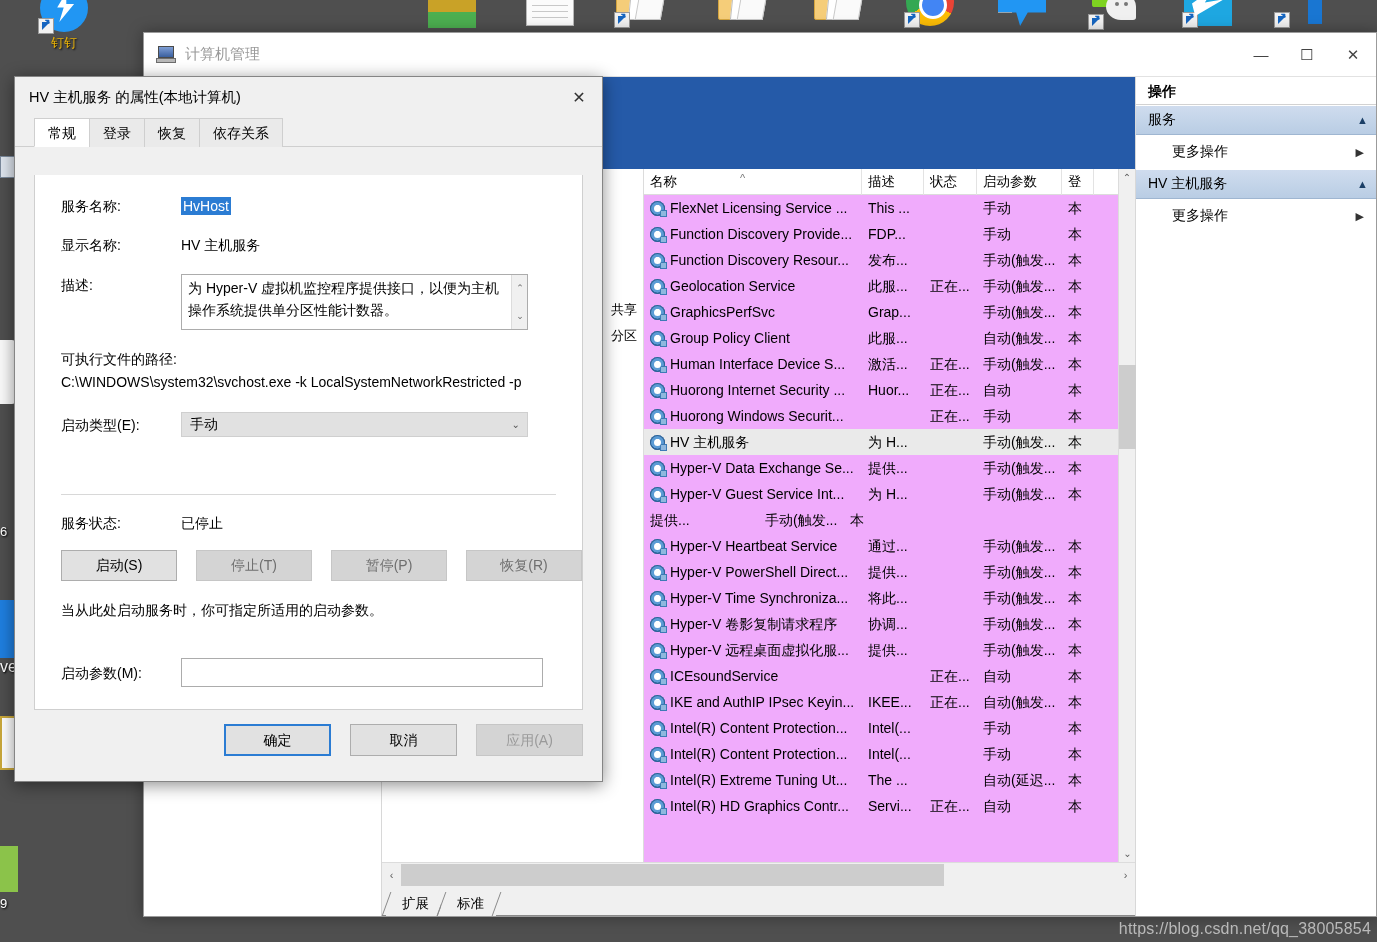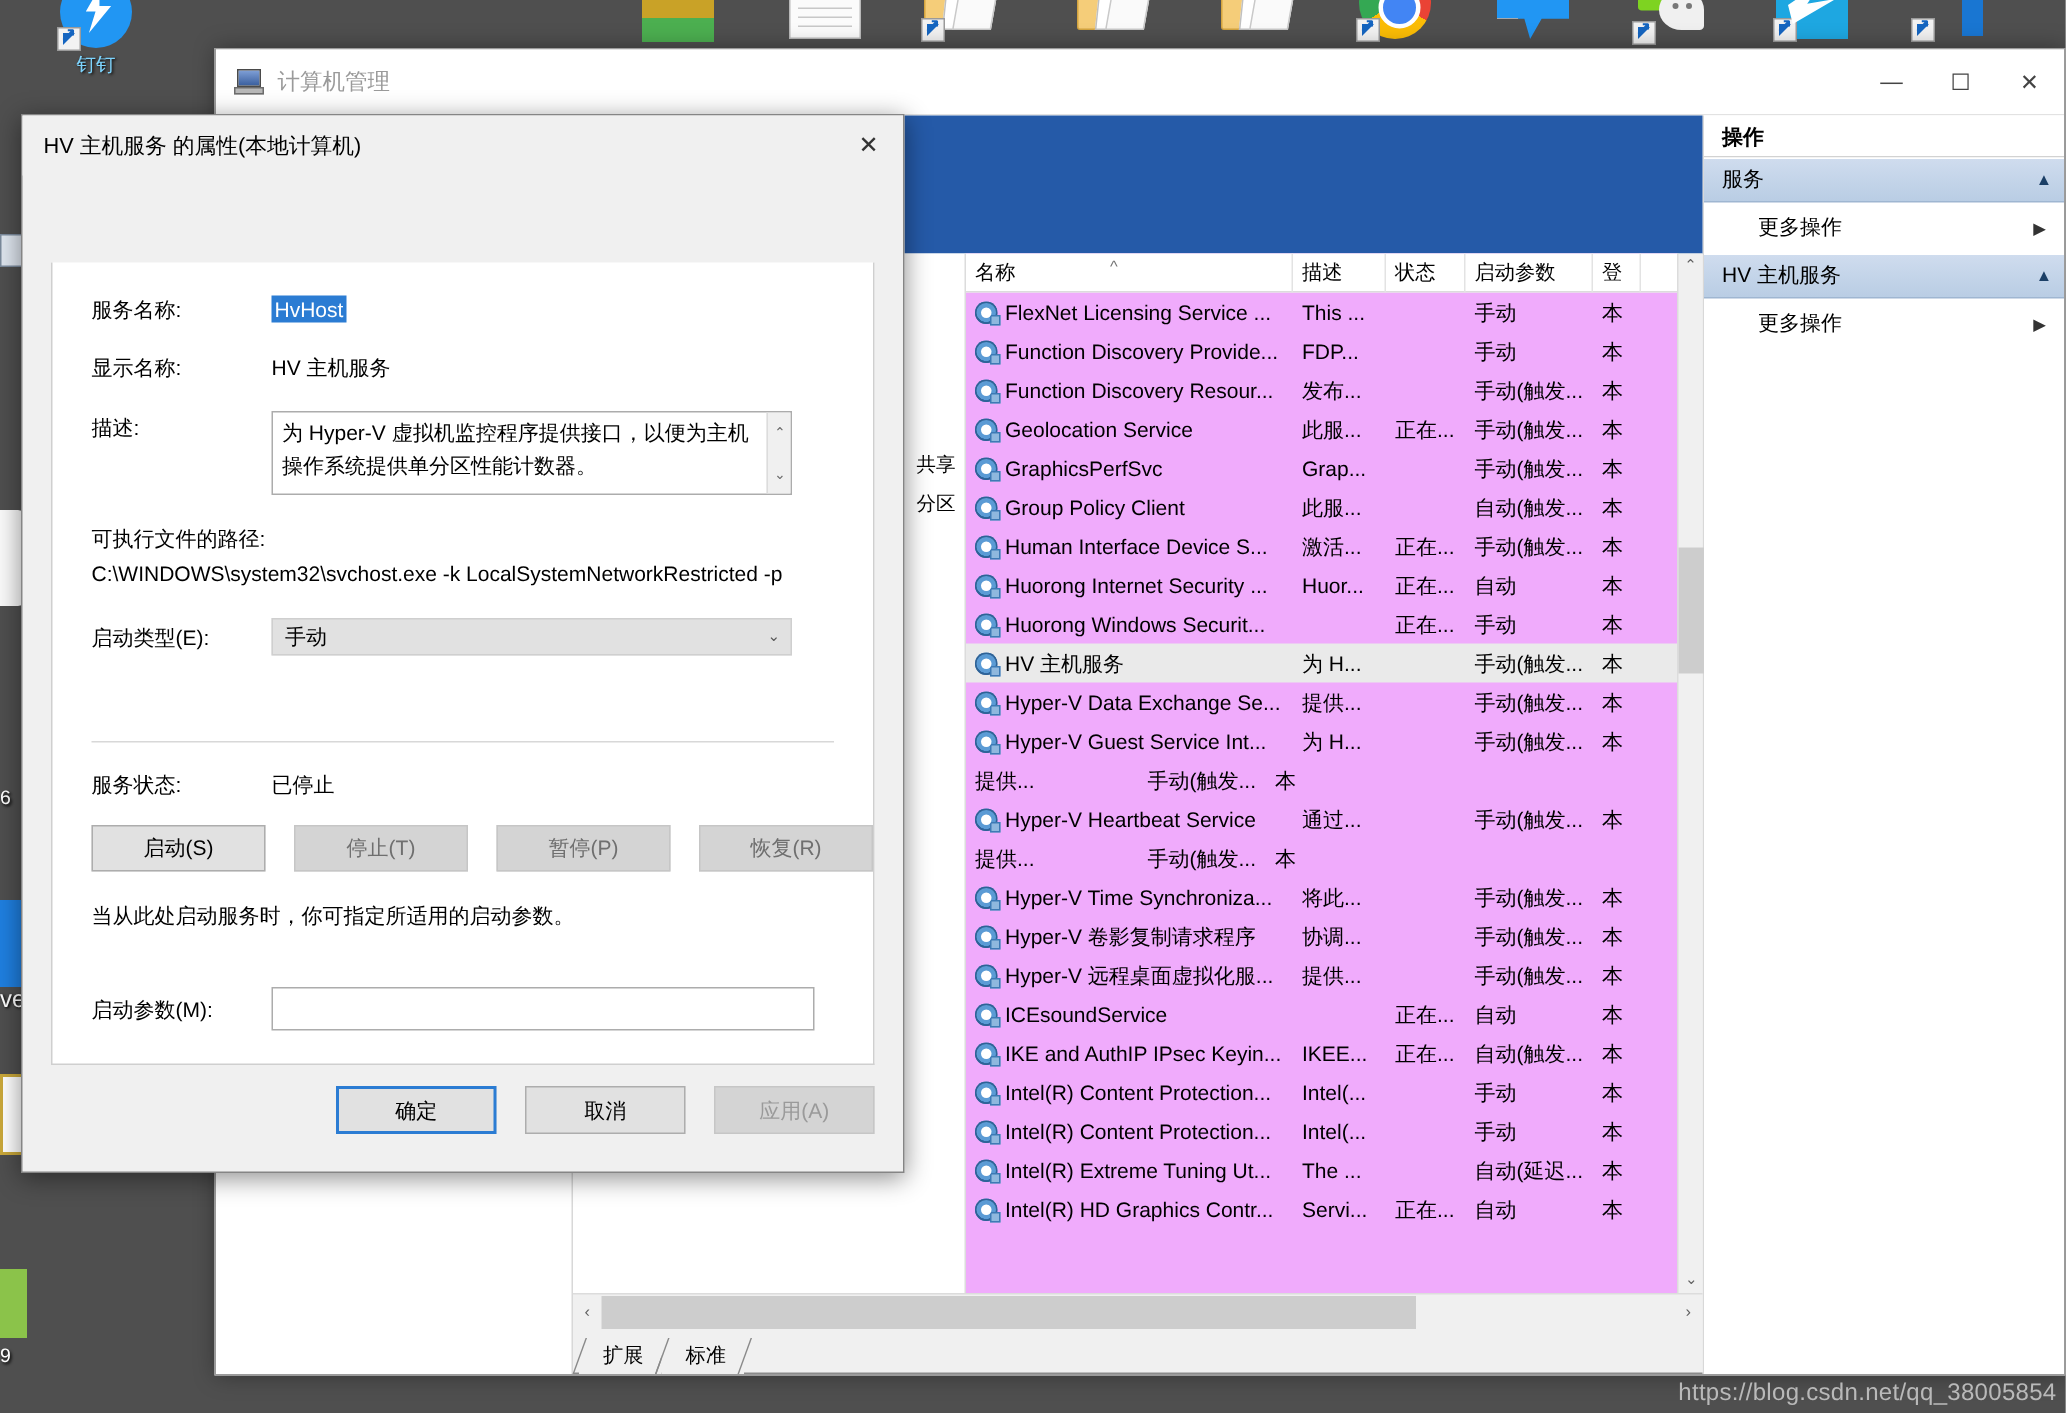--- a/index.html
+++ b/index.html
@@ -10,21 +10,21 @@
     font-family:"Liberation Sans","DejaVu Sans",sans-serif;
     font-size:14px; color:#000;
     -webkit-font-smoothing:antialiased;
   }
 
   
   #desktop { position:absolute; inset:0; background:#4f4f4f; }
   .desk-icon { position:absolute; width:64px; text-align:center; }
   .desk-icon .glyph { width:48px; height:48px; margin:0 auto; position:relative; }
   .desk-icon .cap {
-    display:block; margin-top:2px; color:#7dd3fc; font-size:13px;
+    display:block; margin-top:2px; color:#eab308; font-size:13px;
     text-shadow:1px 1px 2px #000; white-space:nowrap;
   }
   .shortcut-arrow{
     position:absolute; left:-2px; bottom:-2px; width:16px; height:16px;
     background:#f2f2f2; border:1px solid #9a9a9a;
   }
   .shortcut-arrow:after{
     content:""; position:absolute; left:3px; top:3px; width:0; height:0;
     border-left:8px solid #1565c0; border-bottom:8px solid transparent;
     transform:rotate(-0deg);
@@ -523,20 +523,26 @@
                       <span class="tooth"></span>
                     </span>
                     <span>Hyper-V Heartbeat Service</span>
                   </span>
                   <span class="cell" style="width: 62px;">通过...</span>
                   <span class="cell" style="width: 53px;"></span>
                   <span class="cell" style="width: 85px;">手动(触发...</span>
                   <span class="cell" style="width: 32px;">本</span>
                 </div>
                 <div class="srow">
+                  <span class="cell name" style="width: 218px;">
+                    <span class="gear">
+                      <span class="tooth"></span>
+                    </span>
+                    <span>Hyper-V PowerShell Direct...</span>
+                  </span>
                   <span class="cell" style="width: 62px;">提供...</span>
                   <span class="cell" style="width: 53px;"></span>
                   <span class="cell" style="width: 85px;">手动(触发...</span>
                   <span class="cell" style="width: 32px;">本</span>
                 </div>
                 <div class="srow">
                   <span class="cell name" style="width: 218px;">
                     <span class="gear">
                       <span class="tooth"></span>
                     </span>
@@ -693,20 +699,26 @@
   </div>
 </div>
 
 <div id="dlg">
 
   <div class="dtitle">
     <span class="dtxt">HV 主机服务 的属性(本地计算机)</span>
     <span class="dclose">✕</span>
   </div>
 
+  <div class="tabrow">
+    <span class="dtab active">常规</span>
+    <span class="dtab">登录</span>
+    <span class="dtab">恢复</span>
+    <span class="dtab">依存关系</span>
+  </div>
 
   <div class="dpanel">
 
     <div class="frow" style="margin-top:20px;">
       <span class="flabel">服务名称:</span>
       <span class="fval"><span class="sel-blue">HvHost</span></span>
     </div>
 
     <div class="frow" style="margin-top:17px;">
       <span class="flabel">显示名称:</span>

